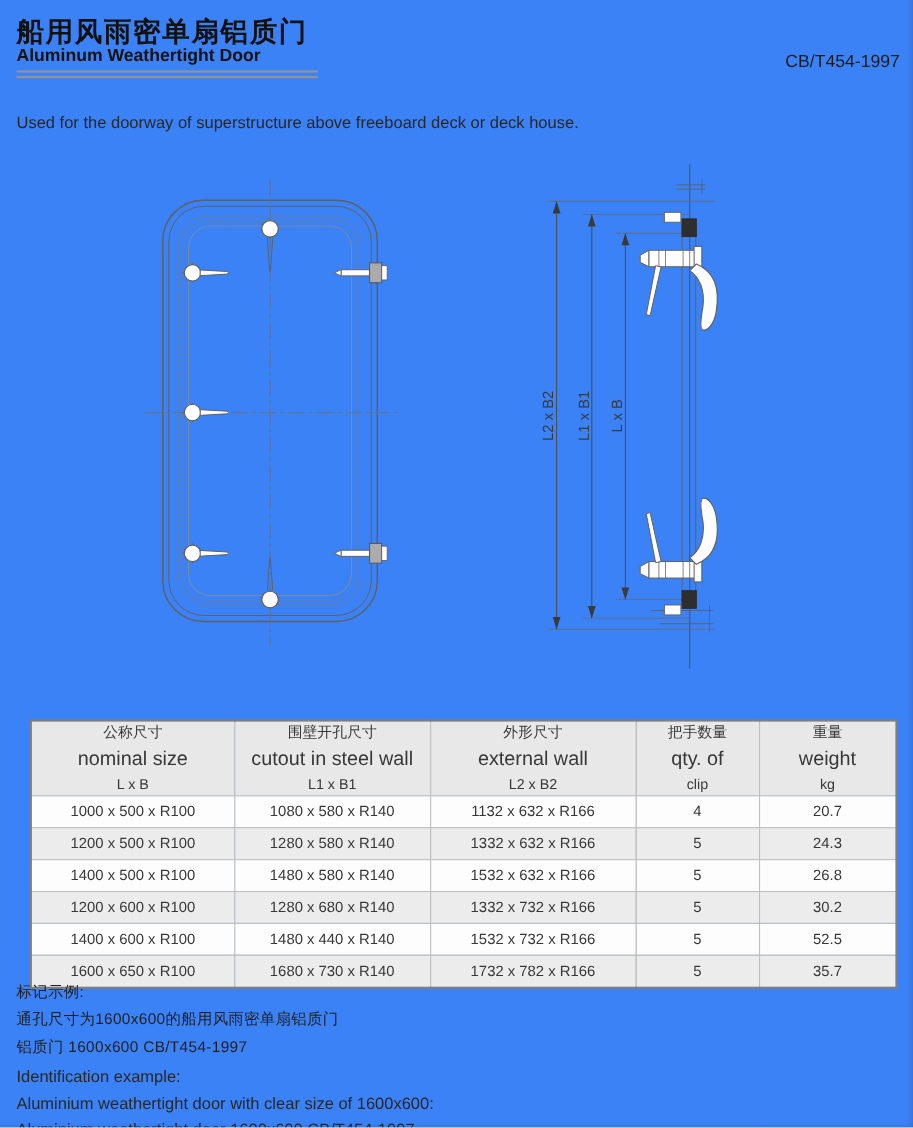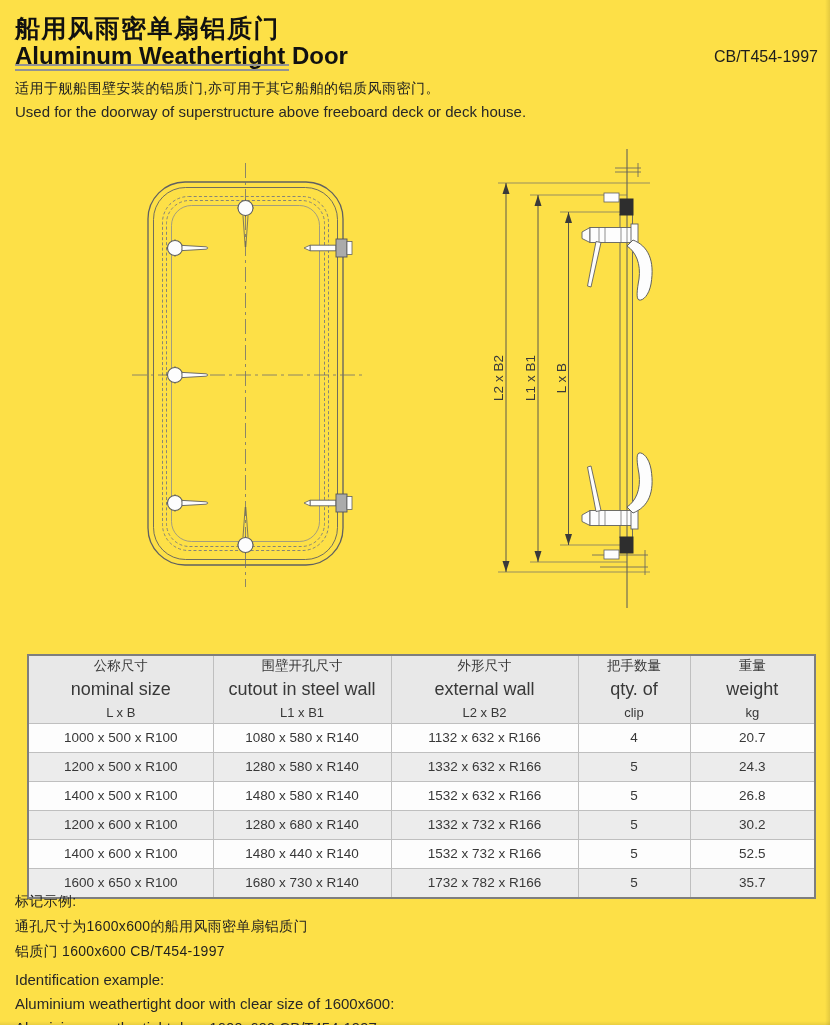--- a/index.html
+++ b/index.html
@@ -1,29 +1,29 @@
 <!DOCTYPE html>
 <html><head>
 <meta charset="utf-8">
 <style>
   html,body{margin:0;padding:0;background:#ffffff;}
   .page{
     position:relative;width:830px;height:1025px;margin:0;
-    background:#fde047;color:#1c1c1c;overflow:hidden;
+    background:#3b82f6;color:#1c1c1c;overflow:hidden;
     font-family:"Liberation Sans","DejaVu Sans",sans-serif;
   }
   .edge-right{position:absolute;top:0;right:0;width:5px;height:100%;
     background:linear-gradient(to right,rgba(0,0,0,0),rgba(0,0,0,0.10));}
   .edge-bottom{position:absolute;left:0;bottom:0;width:100%;height:4px;
     background:linear-gradient(to bottom,rgba(0,0,0,0),rgba(0,0,0,0.08));}
 
   .title-cn{position:absolute;left:15px;top:12px;margin:0;
     font-size:25px;font-weight:bold;letter-spacing:1.5px;color:#111;}
   .title-en{position:absolute;left:15px;top:42px;margin:0;
-    font-size:24px;font-weight:bold;color:#111;white-space:nowrap;}
+    font-size:16px;font-weight:bold;color:#111;white-space:nowrap;}
   .title-underline{position:absolute;left:15px;top:64px;width:274px;height:3px;
     border-top:2px solid #939393;border-bottom:2px solid #939393;}
   .standard-code{position:absolute;right:12px;top:48px;font-size:16px;color:#1d1d1d;}
   .desc-cn{position:absolute;left:15px;top:80px;margin:0;font-size:14px;color:#202020;letter-spacing:0.5px;}
   .desc-en{position:absolute;left:15px;top:103px;margin:0;font-size:15px;color:#272727;}
 
   .drawing{position:absolute;left:0;top:135px;}
 
   .spec-table{
     position:absolute;left:27px;top:654px;width:787px;
@@ -56,21 +56,20 @@
 <body>
 
 <div class="page">
   <div class="edge-right"></div>
   <div class="edge-bottom"></div>
 
   <h1 class="title-cn">船用风雨密单扇铝质门</h1>
   <h2 class="title-en">Aluminum Weathertight Door</h2>
   <div class="title-underline"></div>
   <div class="standard-code">CB/T454-1997</div>
-  <p class="desc-cn">适用于舰船围壁安装的铝质门,亦可用于其它船舶的铝质风雨密门。</p>
   <p class="desc-en">Used for the doorway of superstructure above freeboard deck or deck house.</p>
 
   <svg class="drawing" width="830" height="505" viewBox="0 0 830 505">
 
     <g fill="none" stroke="#606060">
       <rect x="148" y="47" width="195" height="383" rx="37" stroke-width="1.3"></rect>
       <rect x="153.5" y="52.5" width="184" height="372" rx="32" stroke-width="0.9"></rect>
       <rect x="162.5" y="61.5" width="166" height="354" rx="26" stroke-width="0.9" stroke="#7a7a7a" stroke-dasharray="3 2.2"></rect>
       <rect x="166.5" y="65.5" width="158" height="346" rx="23" stroke-width="0.9" stroke="#7a7a7a" stroke-dasharray="3 2.2"></rect>
       <rect x="171.5" y="70.5" width="148" height="336" rx="20" stroke-width="0.8" stroke="#8c8c8c"></rect>

